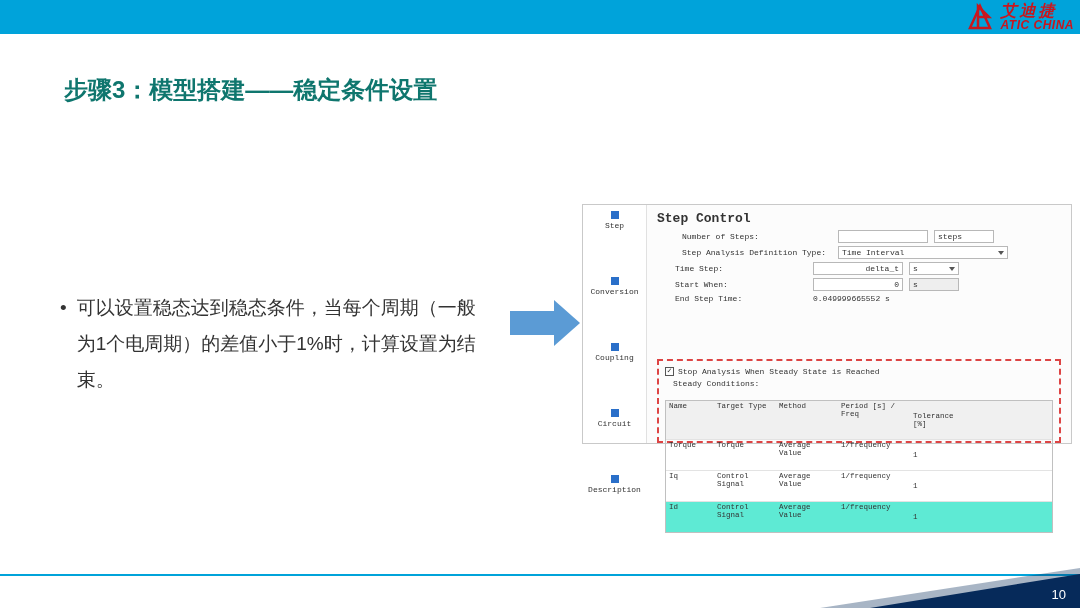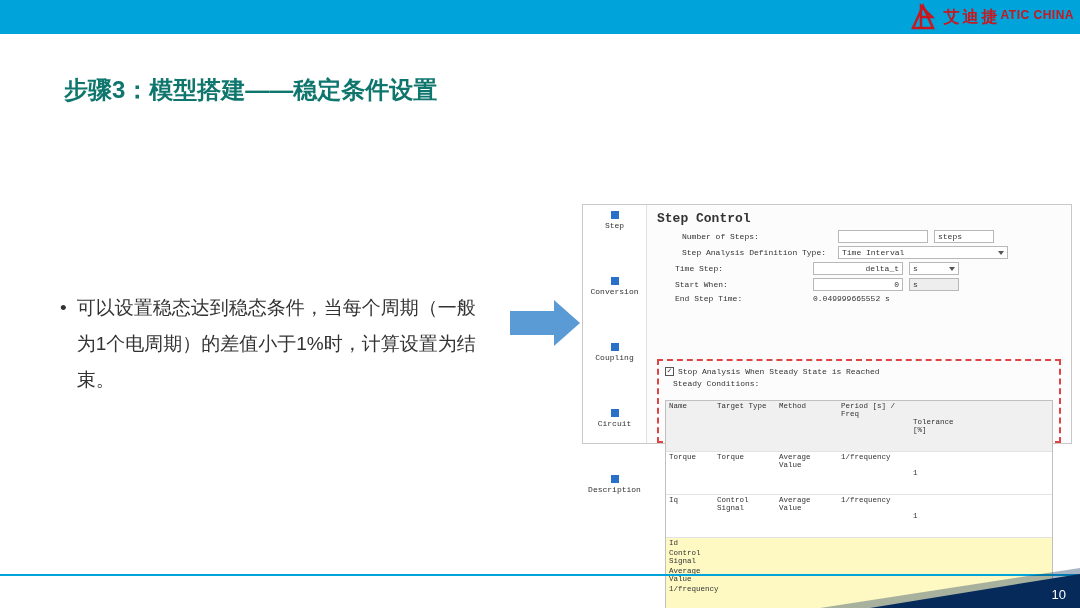--- a/index.html
+++ b/index.html
@@ -1,21 +1,21 @@
 <!DOCTYPE html>
 <html><head>
 <meta charset="utf-8">
 <style>
   * { margin: 0; padding: 0; box-sizing: border-box; }
   html, body { width: 1080px; height: 608px; font-family: "Microsoft YaHei", Arial, sans-serif; background: #fff; overflow: hidden; }
   .slide { position: relative; width: 1080px; height: 608px; background: #fff; }
   .top-bar { position: absolute; top: 0; left: 0; right: 0; height: 34px; background: #00a3da; }
   .logo { position: absolute; top: 0; right: 6px; display: flex; align-items: center; gap: 4px; }
   .logo-mark { width: 34px; height: 34px; display: flex; align-items: center; justify-content: center; }
-  .logo-text { display: flex; flex-direction: row; line-height: 1; }
+  .logo-text { display: flex; flex-direction: column; line-height: 1; font-style: italic; }
   .logo-cn { color: #c8171e; font-size: 16px; font-weight: 700; letter-spacing: 3px; }
   .logo-en { color: #c8171e; font-size: 12px; font-weight: 700; letter-spacing: 0.5px; }
   .title { position: absolute; top: 74px; left: 64px; font-size: 24px; font-weight: 700; color: #0f766e; }
   .body { position: absolute; top: 290px; left: 60px; width: 430px; font-size: 19px; line-height: 1.9; color: #333; display: flex; gap: 10px; }
   .bullet { font-size: 19px; }
   .arrow-wrap { position: absolute; top: 300px; left: 510px; width: 70px; height: 46px; }
   .arrow-body { position: absolute; top: 11px; left: 0; width: 44px; height: 24px; background: #5b9bd5; }
   .arrow-head { position: absolute; top: 0; left: 44px; width: 0; height: 0; border-top: 23px solid transparent; border-bottom: 23px solid transparent; border-left: 26px solid #5b9bd5; }
   .screenshot { position: absolute; top: 204px; left: 582px; width: 490px; height: 240px; border: 1px solid #c9c9c9; background: #fcfcfc; display: flex; font-size: 9px; color: #333; }
   .sidebar { width: 64px; background: #fff; border-right: 1px solid #e1e1e1; display: flex; flex-direction: column; font-family: "Courier New", monospace; font-size: 8px; gap: 35px; }
@@ -31,27 +31,27 @@
   .sel { border: 1px solid #b8b8b8; background: #fff; height: 13px; padding: 0 3px; display: flex; align-items: center; justify-content: space-between; width: 170px; }
   .sel-small { width: 50px; }
   .caret { width: 0; height: 0; border-left: 3px solid transparent; border-right: 3px solid transparent; border-top: 4px solid #555; }
   .indent { margin-left: 18px; }
   .steady-box { position: absolute; top: 154px; left: 10px; right: 10px; bottom: 0; border: 2px dashed #d44; padding: 5px 6px; font-size: 8px; }
   .chk { display: inline-flex; align-items: center; gap: 4px; margin-bottom: 3px; }
   .chk-box { width: 9px; height: 9px; border: 1px solid #555; display: flex; align-items: center; justify-content: center; font-size: 8px; line-height: 1; }
   .steady-label { margin-left: 8px; margin-bottom: 12px; }
   .tbl { border: 1px solid #c0c0c0; font-size: 7.5px; }
   .tbl-row { display: flex; border-bottom: 1px solid #e3e3e3; }
-  .tbl-row:last-child { border-bottom: none; background: #fef9c3; flex-direction: column; }
+  .tbl-row:last-child { border-bottom: none; background: #5eead4; }
   .tbl-hdr { background: #f0f0f0; font-weight: 400; }
   .c1 { width: 48px; padding: 1px 3px; }
   .c2 { width: 62px; padding: 1px 3px; }
   .c3 { width: 62px; padding: 1px 3px; }
   .c4 { width: 72px; padding: 1px 3px; }
-  .c5 { width: 56px; padding: 17px 3px; }
+  .c5 { width: 56px; padding: 11px 3px; }
   .footer-line { position: absolute; bottom: 32px; left: 0; right: 0; height: 2px; background: #00a3da; }
   .footer-tri { position: absolute; bottom: 0; right: 0; width: 0; height: 0; border-right: 210px solid #062a5a; border-top: 34px solid transparent; }
   .footer-tri2 { position: absolute; bottom: 0; right: 0; width: 0; height: 0; border-right: 260px solid rgba(6,42,90,0.35); border-top: 40px solid transparent; }
   .page-num { position: absolute; bottom: 6px; right: 14px; color: #fff; font-size: 13px; z-index: 2; }
 </style>
 </head>
 <body>
 
 <div class="slide">
   <div class="top-bar"></div>

